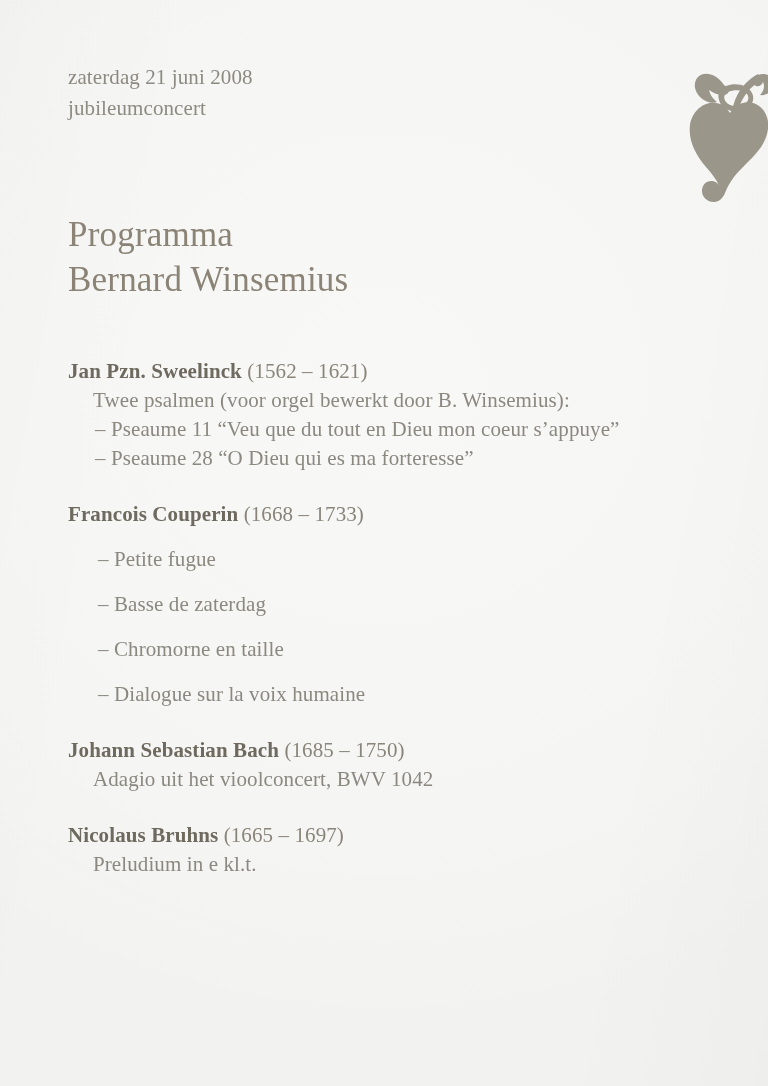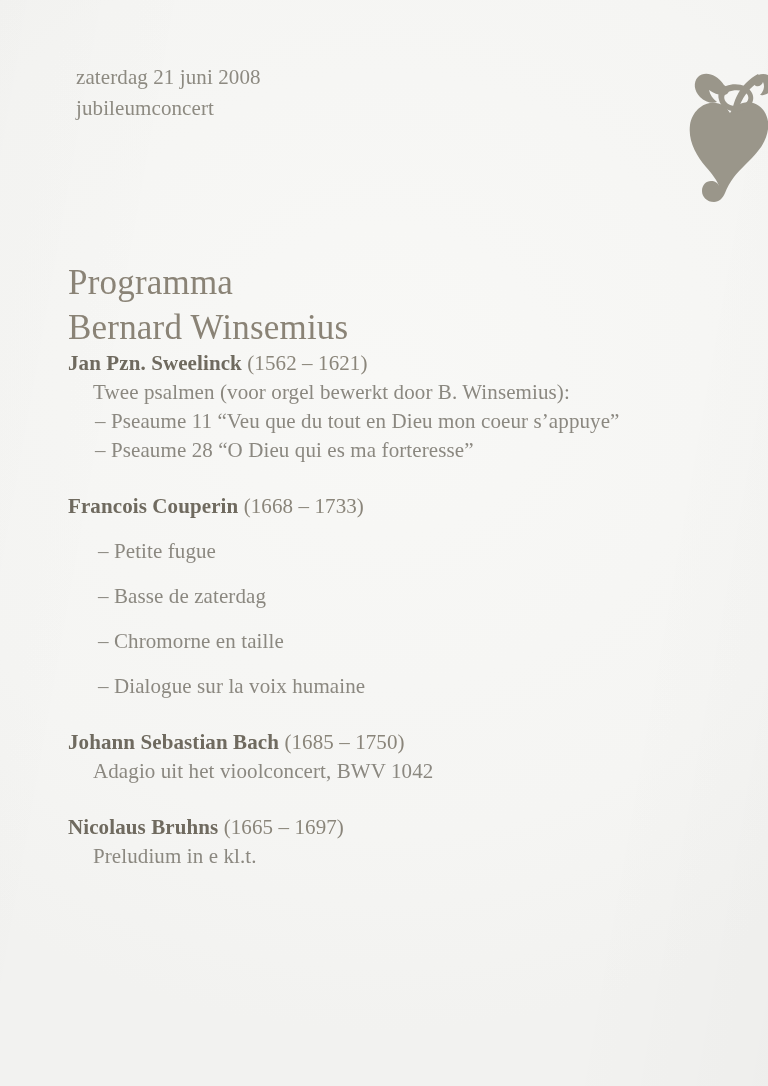--- a/index.html
+++ b/index.html
@@ -42,62 +42,62 @@
   
   .header {
     position: absolute;
     top: 62px;
     left: 0;
     color: #8d8a81;
     font-size: 21px;
     line-height: 31px;
     letter-spacing: 0.1px;
   }
-  .header div { white-space: pre; margin-left: 8px; }
+  .header div { white-space: pre; }
 
   
   .ornament {
     position: absolute;
     left: 612px;
     top: 55px;
     width: 100px;
     height: 150px;
   }
 
   
   .title {
     position: absolute;
     top: 212px;
     left: 0;
     color: #8a8376;
     font-size: 35px;
     line-height: 45px;
     font-weight: normal;
     letter-spacing: 0.2px;
-    margin-top: 48px;
   }
   .title div { white-space: pre; }
 
   
   .program {
     position: absolute;
     top: 348px;
     left: 0;
     right: 40px;
   }
   .group { margin-bottom: 26px; }
   .group:last-child { margin-bottom: 0; }
 
   .composer {
     font-size: 21px;
     line-height: 30px;
     color: #6f6a5f;
     font-weight: bold;
     white-space: pre;
     letter-spacing: 0.1px;
+    margin-top: 8px;
   }
   .composer .dates {
     font-weight: normal;
     color: #8a857a;
   }
 
   .work {
     font-size: 21px;
     line-height: 29px;
     color: #8b8880;

